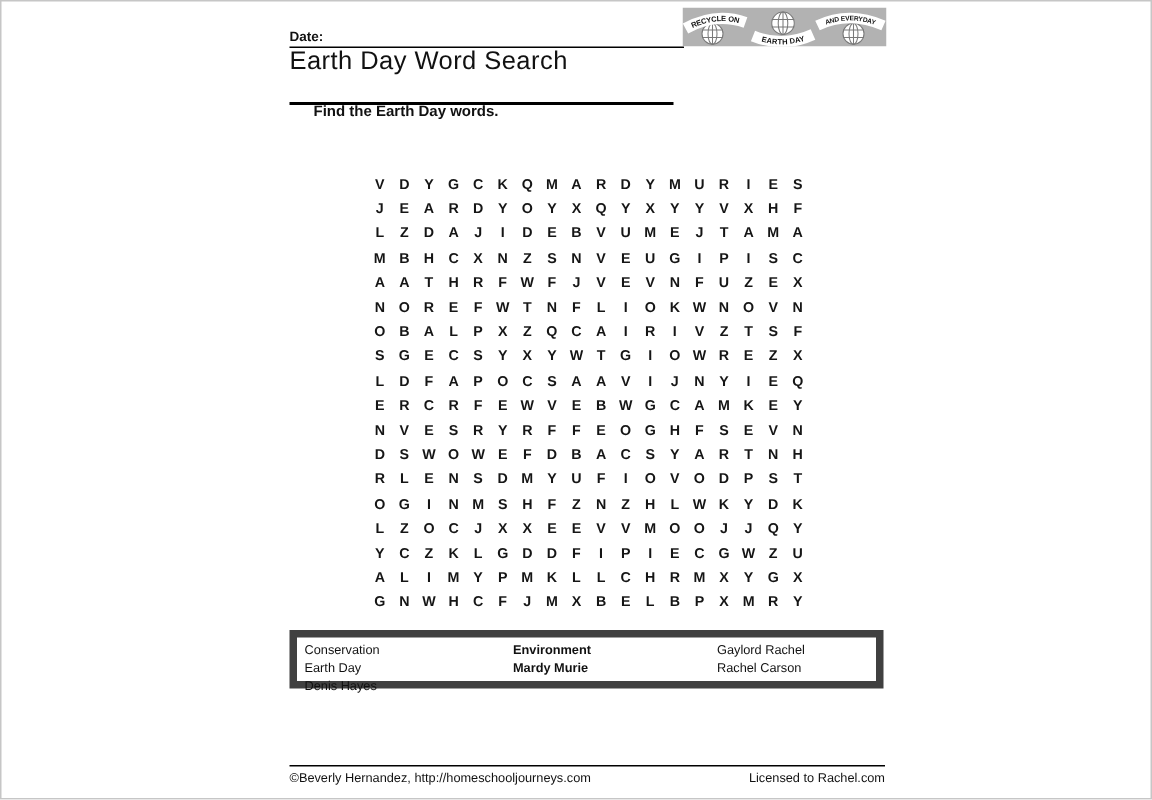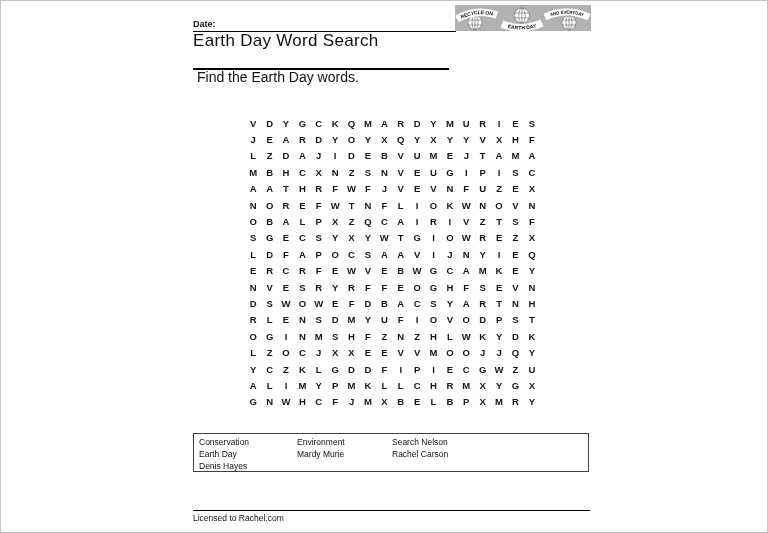--- a/index.html
+++ b/index.html
@@ -15,41 +15,41 @@
   }
   .fill-row.name{top:3px;}
   .fill-row.date{top:17px;}
   
   .title{
     position:absolute;left:192px;top:30px;width:256px;
     font-size:17px;font-weight:normal;letter-spacing:.3px;
     border-bottom:2px solid #000;padding-bottom:17px;
   }
   .joke{position:absolute;left:192px;top:56px;font-size:7.5px;font-weight:bold;}
-  .instruction{position:absolute;left:196px;top:68px;font-size:14px;font-weight:normal;}
+  .instruction{position:absolute;left:208px;top:68px;font-size:10px;font-weight:bold;}
   
   .banner{position:absolute;left:454px;top:4px;width:136px;height:26px;}
   
   .grid{
     position:absolute;left:244px;top:114px;
     display:grid;grid-template-columns:repeat(18,16.4px);grid-auto-rows:16.4px;
   }
   .cell{
     display:flex;align-items:center;justify-content:center;
     font-size:9.5px;font-weight:bold;color:#151515;
   }
   
   .word-box{
-    position:absolute;left:192px;top:432px;width:396px;height:39px;
-    border:1px solid #404040;box-sizing:border-box;
-    display:flex;padding:2px 0 0 5px;
+    position:absolute;left:192px;top:419px;width:396px;height:39px;
+    border:5px solid #404040;box-sizing:border-box;
+    display:flex;padding:2px 0 0 5px;gap:41px;
   }
   .word-col{font-size:8.5px;line-height:12px;}
   .word-col:nth-child(1){width:98px;}
-  .word-col:nth-child(2){width:95px;}
+  .word-col:nth-child(2){width:95px;font-weight:bold;}
   .word-col:nth-child(3){width:90px;}
   .word-col:nth-child(4){flex:1;}
   
   .footer-rule{position:absolute;left:192px;top:509px;width:397px;border-top:1px solid #000;}
   .footer-row{
     position:absolute;left:192px;top:512px;width:397px;
     display:flex;justify-content:space-between;font-size:8.5px;
   }
 </style>
 </head>
@@ -442,23 +442,24 @@
       <div class="word-col">
         <div class="word">Conservation</div>
         <div class="word">Earth Day</div>
         <div class="word">Denis Hayes</div>
       </div>
       <div class="word-col">
         <div class="word">Environment</div>
         <div class="word">Mardy Murie</div>
       </div>
       <div class="word-col">
-        <div class="word">Search Nelson</div>
+        <div class="word">Gaylord Rachel</div>
         <div class="word">Rachel Carson</div>
       </div>
     </div>
 
   <div class="footer-rule"></div>
   <div class="footer-row">
+    <span>©Beverly Hernandez, http://homeschooljourneys.com</span>
     <span>Licensed to Rachel.com</span>
   </div>
 
 </div>
 
 </body></html>

